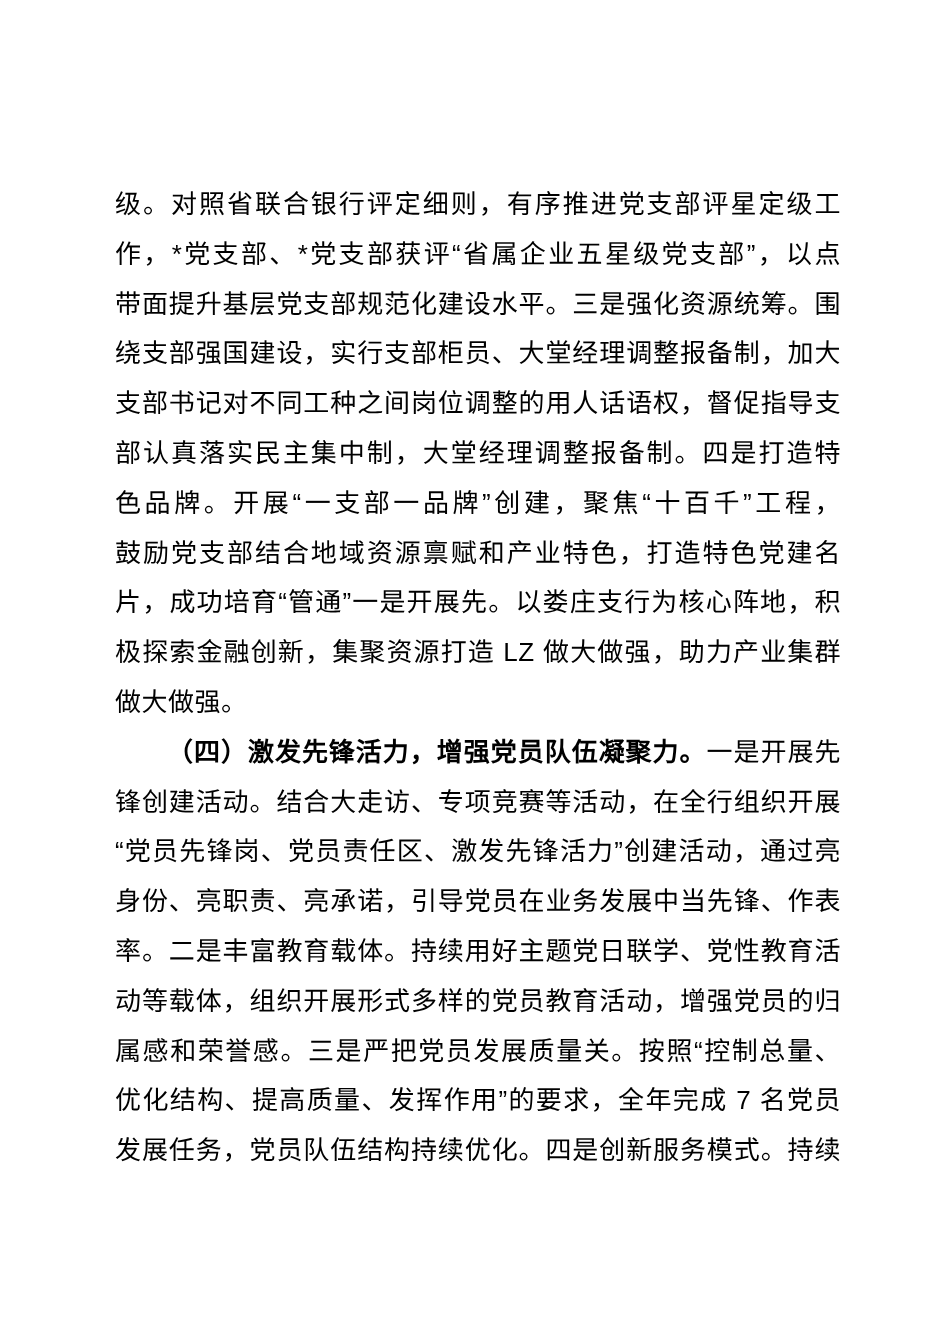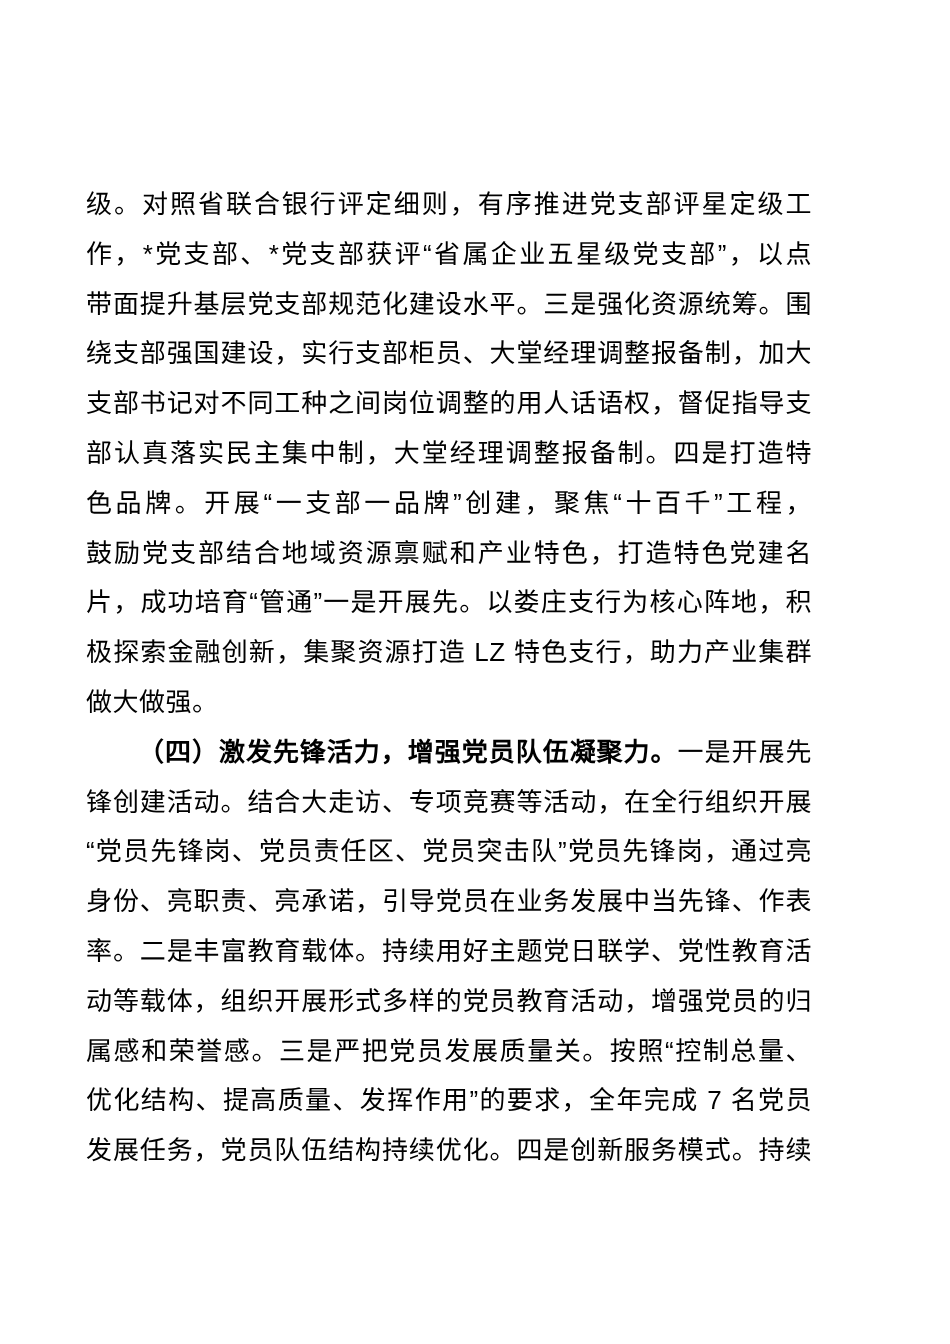--- a/index.html
+++ b/index.html
@@ -14,21 +14,21 @@
     position: relative;
     font-family: "Liberation Sans", sans-serif;
   }
   .doc-page {
     position: absolute;
     inset: 0;
     background: #ffffff;
   }
   .text-column {
     position: absolute;
-    left: 86px;
+    left: 115px;
     top: 180px;
     width: 726px;
     color: #000000;
   }
   .tline {
     font-size: 26px;
     line-height: 49.8px;
     height: 49.8px;
     text-align: justify;
     text-align-last: justify;
@@ -55,30 +55,30 @@
     <div>
       <div class="tline">级。对照省联合银行评定细则，有序推进党支部评星定级工</div>
       <div class="tline">作，*党支部、*党支部获评“省属企业五星级党支部”，以点</div>
       <div class="tline">带面提升基层党支部规范化建设水平。三是强化资源统筹。围</div>
       <div class="tline">绕支部强国建设，实行支部柜员、大堂经理调整报备制，加大</div>
       <div class="tline">支部书记对不同工种之间岗位调整的用人话语权，督促指导支</div>
       <div class="tline">部认真落实民主集中制，大堂经理调整报备制。四是打造特</div>
       <div class="tline">色品牌。开展“一支部一品牌”创建，聚焦“十百千”工程，</div>
       <div class="tline">鼓励党支部结合地域资源禀赋和产业特色，打造特色党建名</div>
       <div class="tline">片，成功培育“管通”一是开展先。以娄庄支行为核心阵地，积</div>
-      <div class="tline">极探索金融创新，集聚资源打造 LZ 特色支行，助力产业集群</div>
+      <div class="tline">极探索金融创新，集聚资源打造 LZ 做大做强，助力产业集群</div>
       <div class="tline para-end">做大做强。</div>
     </div>
 
     <div>
       <div class="tline first-indent">
         <span class="bold-lead">（四）激发先锋活力，增强党员队伍凝聚力。</span><span>一是开展先</span>
       </div>
       <div class="tline">锋创建活动。结合大走访、专项竞赛等活动，在全行组织开展</div>
-      <div class="tline">“党员先锋岗、党员责任区、党员突击队”党员先锋岗，通过亮</div>
+      <div class="tline">“党员先锋岗、党员责任区、激发先锋活力”创建活动，通过亮</div>
       <div class="tline">身份、亮职责、亮承诺，引导党员在业务发展中当先锋、作表</div>
       <div class="tline">率。二是丰富教育载体。持续用好主题党日联学、党性教育活</div>
       <div class="tline">动等载体，组织开展形式多样的党员教育活动，增强党员的归</div>
       <div class="tline">属感和荣誉感。三是严把党员发展质量关。按照“控制总量、</div>
       <div class="tline">优化结构、提高质量、发挥作用”的要求，全年完成 7 名党员</div>
       <div class="tline">发展任务，党员队伍结构持续优化。四是创新服务模式。持续</div>
     </div>
 
   </div>
 </div>

